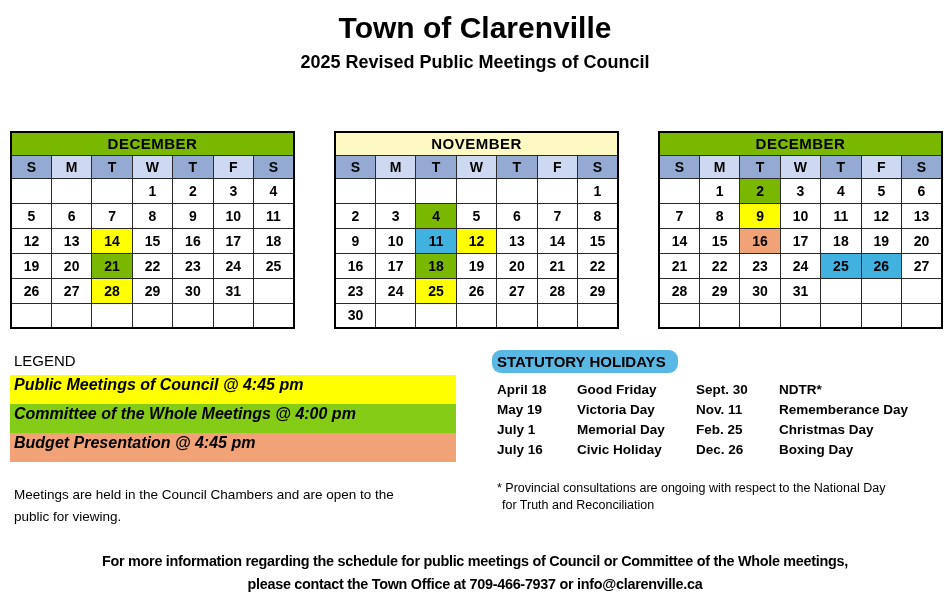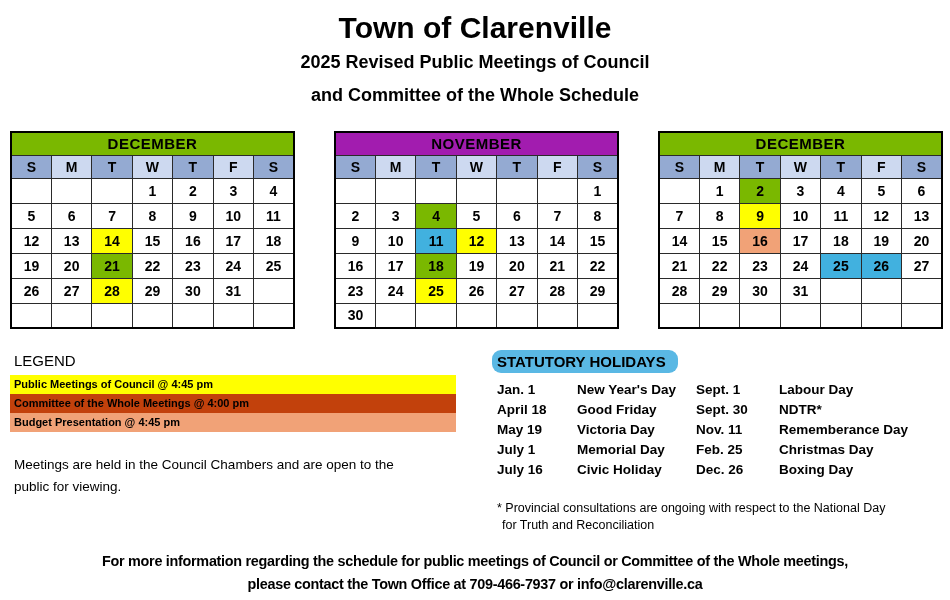--- a/index.html
+++ b/index.html
@@ -36,24 +36,24 @@
     color: #000;
   }
   .mh { height: 23px; font-size: 15px; font-weight: bold; letter-spacing: 0.5px; }
   .dh { height: 23px; font-size: 14px; font-weight: bold; }
   .dc { height: 25px; font-size: 14px; font-weight: bold; background: #fff; }
 
   
   .legend-block { position: absolute; top: 352px; left: 10px; width: 446px; }
   .legend-heading { font-size: 15px; font-weight: normal; margin: 0 0 6px 4px; }
   .legend-bar {
-    height: 19px; line-height: 19px;
-    font-size: 11px; font-weight: bold;
+    height: 29px; line-height: 19px;
+    font-size: 16px; font-weight: bold;
     padding-left: 4px;
-    white-space: nowrap; overflow: hidden;
+    white-space: nowrap; overflow: hidden; font-style: italic;
   }
   .legend-note {
     margin-top: 22px; margin-left: 4px;
     width: 412px;
     font-size: 13.5px; font-weight: normal; line-height: 1.65;
   }
 
   
   .holidays-block { position: absolute; top: 350px; left: 492px; width: 452px; }
   .holidays-heading {
@@ -85,21 +85,20 @@
   }
 </style>
 </head>
 <body>
 
 <div class="page">
 
   <div class="title-block">
     <div class="title">Town of Clarenville</div>
     <div class="subtitle">2025 Revised Public Meetings of Council</div>
-    <div class="subtitle">and Committee of the Whole Schedule</div>
   </div>
 
   <div class="calendars">
     <div class="calendar-slot">
         <table class="cal-table">
           <tbody>
             <tr>
               <th class="mh" colspan="7" style="background:#7ab800">DECEMBER</th>
             </tr>
             <tr>
@@ -165,21 +164,21 @@
               <td class="dc"></td>
               <td class="dc"></td>
             </tr>
           </tbody>
         </table>
       </div>
     <div class="calendar-slot">
         <table class="cal-table">
           <tbody>
             <tr>
-              <th class="mh" colspan="7" style="background:#a21caf">NOVEMBER</th>
+              <th class="mh" colspan="7" style="background:#fef9c3">NOVEMBER</th>
             </tr>
             <tr>
               <th class="dh" style="background:#94aad2">S</th>
               <th class="dh" style="background:#cdd9f0">M</th>
               <th class="dh" style="background:#94aad2">T</th>
               <th class="dh" style="background:#cdd9f0">W</th>
               <th class="dh" style="background:#94aad2">T</th>
               <th class="dh" style="background:#cdd9f0">F</th>
               <th class="dh" style="background:#94aad2">S</th>
             </tr>
@@ -310,35 +309,29 @@
               <td class="dc"></td>
             </tr>
           </tbody>
         </table>
       </div>
   </div>
 
   <div class="legend-block">
     <div class="legend-heading">LEGEND</div>
     <div class="legend-bar" style="background: rgb(255, 255, 0);">Public Meetings of Council @ 4:45 pm</div>
-    <div class="legend-bar" style="background: #c2410c;">Committee of the Whole Meetings @ 4:00 pm</div>
+    <div class="legend-bar" style="background: #84cc16;">Committee of the Whole Meetings @ 4:00 pm</div>
     <div class="legend-bar" style="background: rgb(241, 162, 119);">Budget Presentation @ 4:45 pm</div>
     <div class="legend-note">Meetings are held in the Council Chambers and are open to the public for viewing.</div>
   </div>
 
   <div class="holidays-block">
     <div class="holidays-heading" style="background: rgb(90, 184, 228); border-radius: 9px;">STATUTORY HOLIDAYS</div>
     <table class="holidays-table">
         <tbody>
-          <tr>
-            <td>Jan. 1</td>
-            <td>New Year's Day</td>
-            <td>Sept. 1</td>
-            <td>Labour Day</td>
-          </tr>
           <tr>
             <td>April 18</td>
             <td>Good Friday</td>
             <td>Sept. 30</td>
             <td>NDTR*</td>
           </tr>
           <tr>
             <td>May 19</td>
             <td>Victoria Day</td>
             <td>Nov. 11</td>

